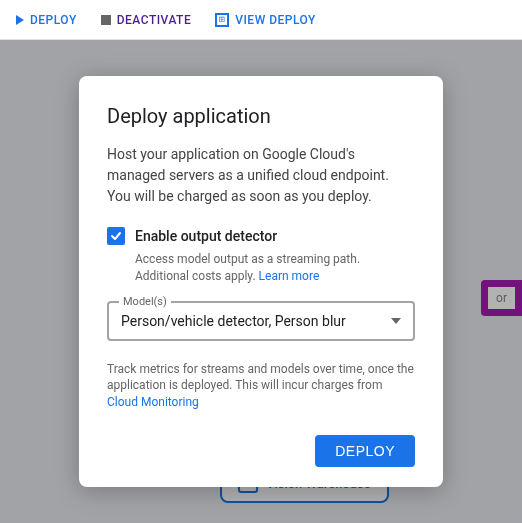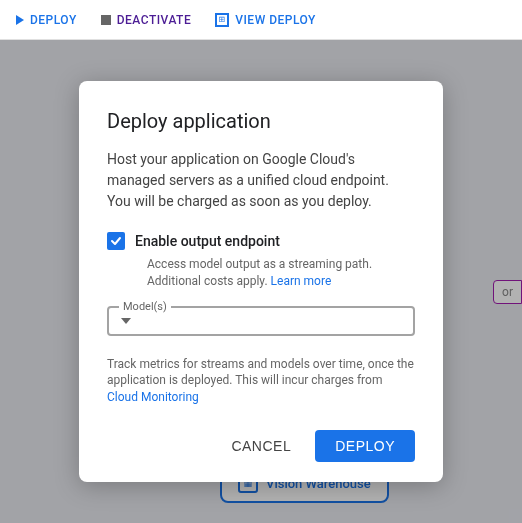--- a/index.html
+++ b/index.html
@@ -118,21 +118,21 @@
       border-radius: 50%;
       background: #1a73e8;
     }
 
     
     .or-pill {
       position: absolute;
       right: 0;
       top: 240px;
       background: #fff;
-      border: 1px solid #a21caf;
+      border: 7px solid #a21caf;
       border-radius: 4px 0 0 4px;
       padding: 4px 8px;
       font-size: 12px;
       color: #888;
     }
 
     
     .modal-overlay {
       position: absolute;
       top: 40px;
@@ -192,21 +192,21 @@
     }
     .checkbox-label {
       font-size: 14px;
       color: #202124;
       font-weight: 500;
     }
 
     .checkbox-sublabel {
       font-size: 12px;
       color: #666;
-      margin-left: 40px;
+      margin-left: 28px;
       margin-bottom: 16px;
       line-height: 1.4;
     }
     .checkbox-sublabel a {
       color: #1a73e8;
       text-decoration: none;
     }
 
     
     .dropdown-wrapper {
@@ -329,37 +329,37 @@
     <div class="modal-title">Deploy application</div>
 
     <div class="modal-desc">Host your application on Google Cloud's managed servers as a unified cloud endpoint. You will be charged as soon as you deploy.</div>
 
     <div class="checkbox-row">
       <div class="checkbox-box">
         <svg viewBox="0 0 12 12">
           <polyline points="2,6 5,9 10,3" fill="none" stroke="white" stroke-width="2" stroke-linecap="round" stroke-linejoin="round"></polyline>
         </svg>
       </div>
-      <span class="checkbox-label">Enable output endpoint</span>
+      <span class="checkbox-label">Enable output detector</span>
     </div>
     <div class="checkbox-sublabel">
       <span>Access model output as a streaming path. Additional costs apply.</span>
       <a href="#">Learn more</a>
     </div>
 
     <div class="dropdown-wrapper">
       <span class="dropdown-label">Model(s)</span>
       <div class="dropdown">
+        <span>Person/vehicle detector, Person blur</span>
         <span class="dropdown-arrow"></span>
       </div>
     </div>
 
     <div class="monitoring-desc">
       <span>Track metrics for streams and models over time, once the application is deployed. This will incur charges from </span><a href="#">Cloud Monitoring</a>
     </div>
 
     <div class="modal-footer">
-      <button class="btn-cancel">CANCEL</button>
       <button class="btn-deploy">DEPLOY</button>
     </div>
 
   </div>
 </div>
 
 </body></html>

